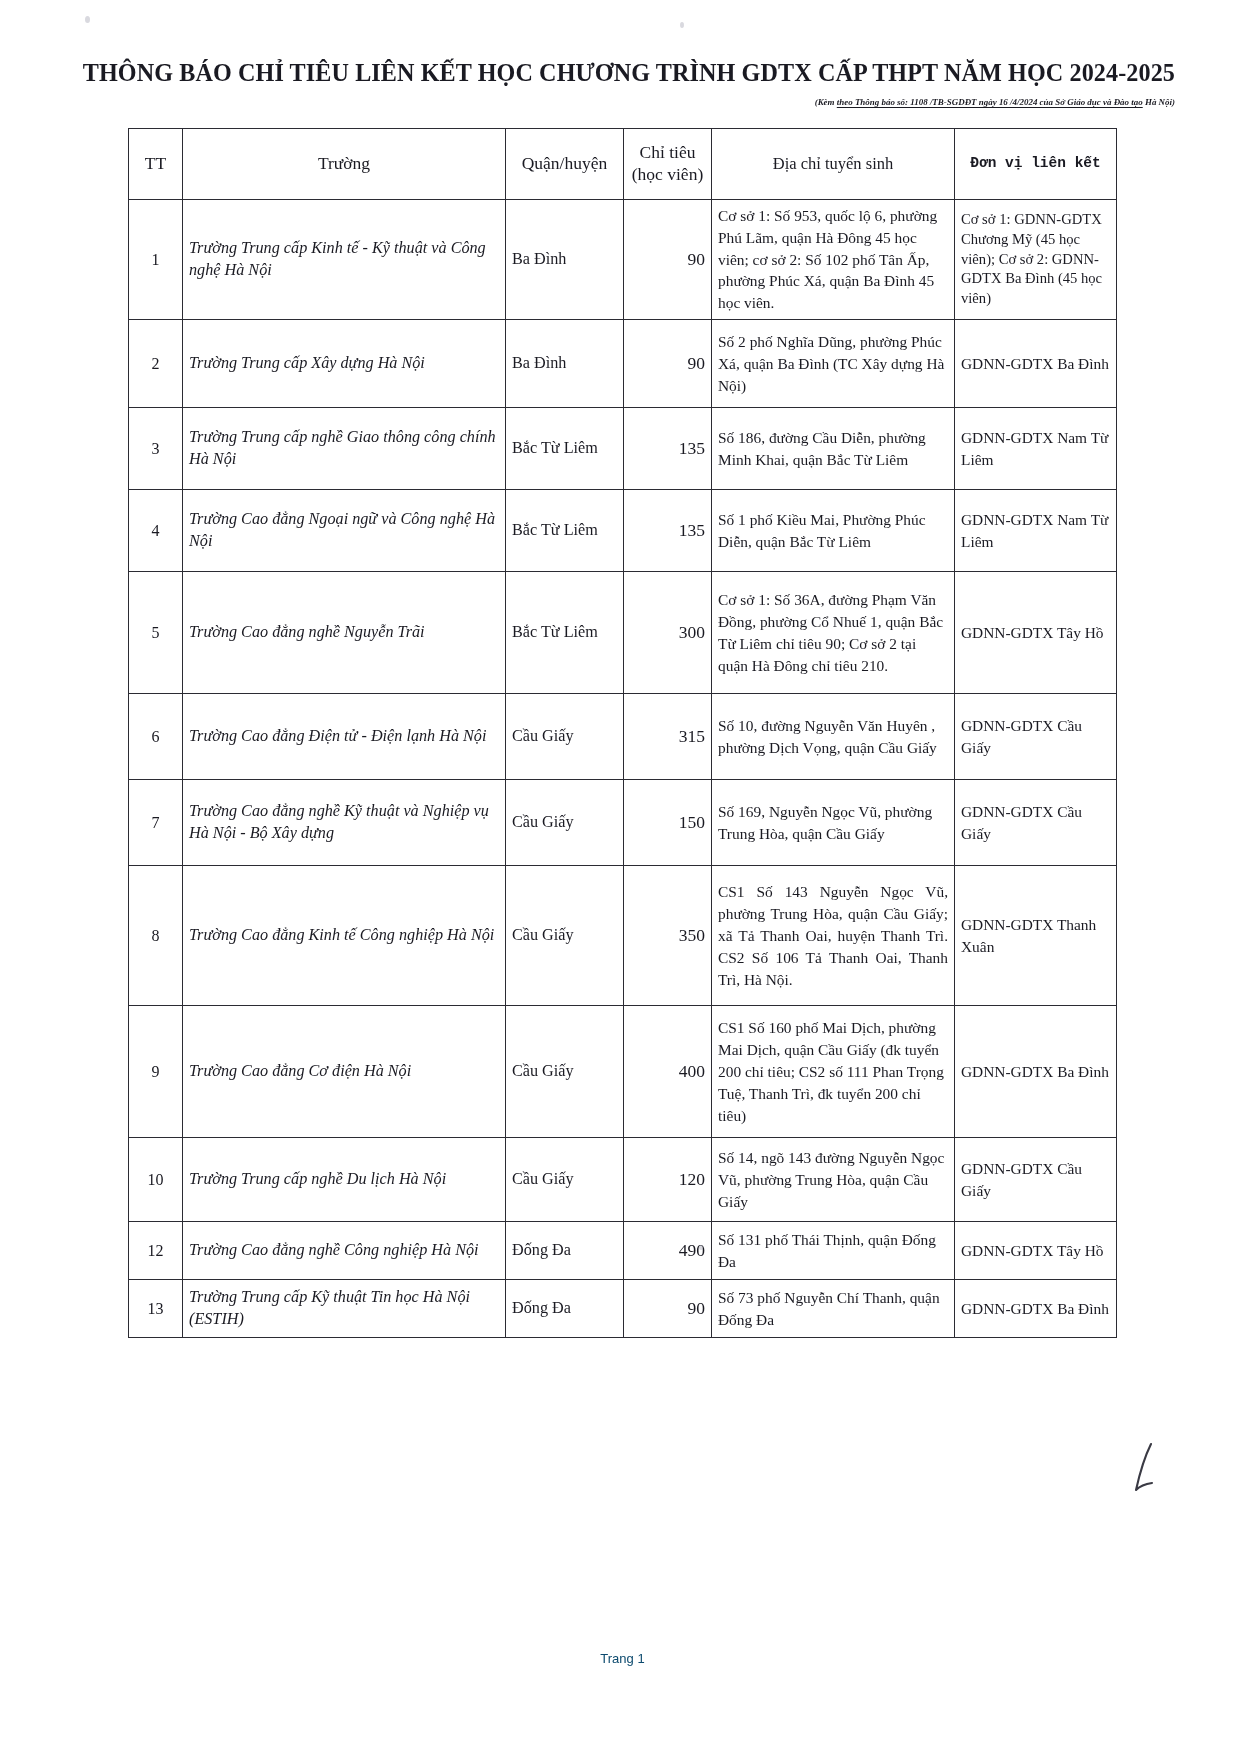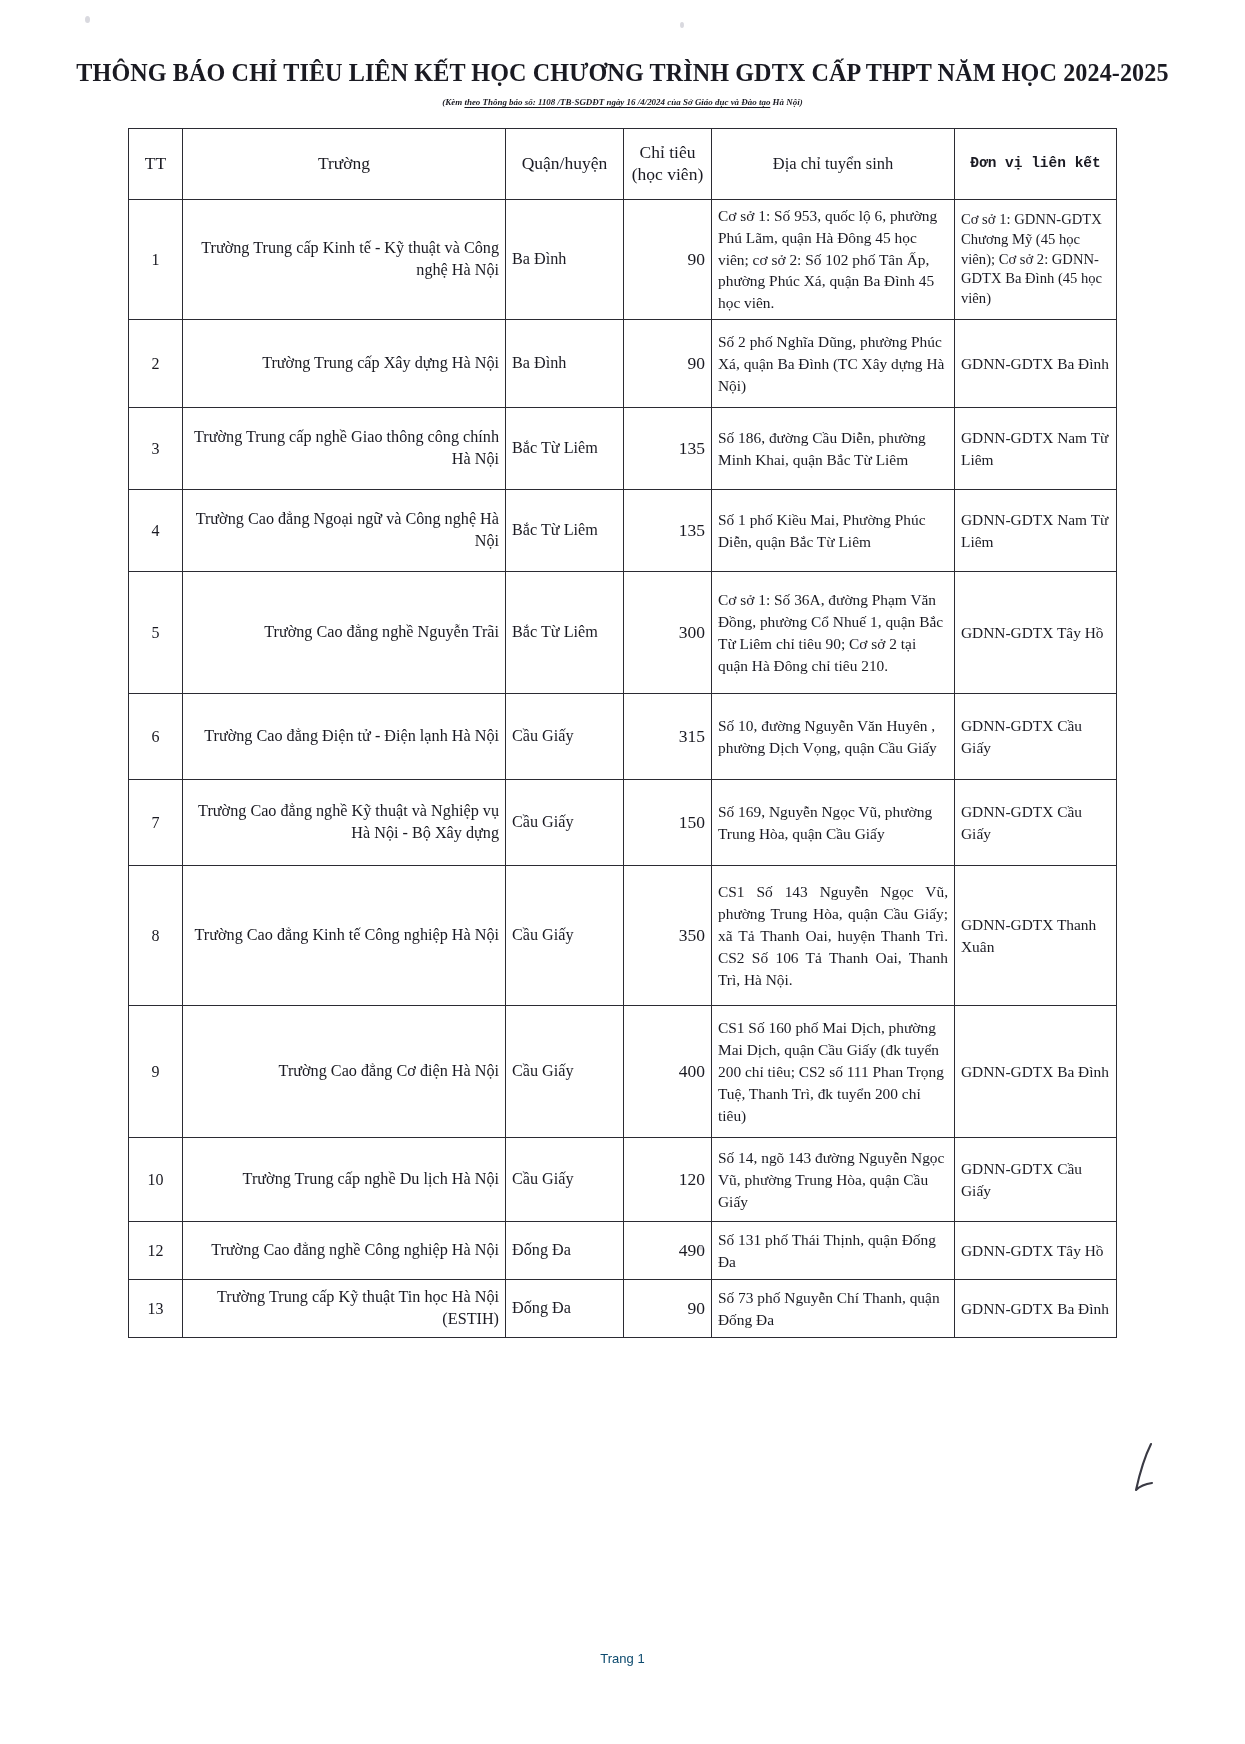--- a/index.html
+++ b/index.html
@@ -25,21 +25,21 @@
   
   .speck {
     position: absolute;
     background: #b9b9c4;
     border-radius: 50%;
     opacity: .55;
   }
 
   .title-block {
     margin-top: 58px;
-    text-align: center;
+    text-align: right;
     padding: 0 70px;
   }
   .doc-title {
     font-size: 24.5px;
     font-weight: bold;
     letter-spacing: .1px;
     line-height: 1.25;
     white-space: nowrap;
   }
   .doc-subtitle {
@@ -94,22 +94,23 @@
   tbody td {
     font-size: 16.2px;
     line-height: 1.33;
   }
   td.tt {
     text-align: center;
     font-size: 16px;
     vertical-align: middle;
   }
   td.school {
-    text-align: right;
+    text-align: left;
     padding-left: 8px;
+    font-style: italic;
   }
   td.dist {
     text-align: left;
   }
   td.quota {
     text-align: right;
     font-weight: bold;
     padding-right: 9px;
     font-size: 17.5px;
   }

